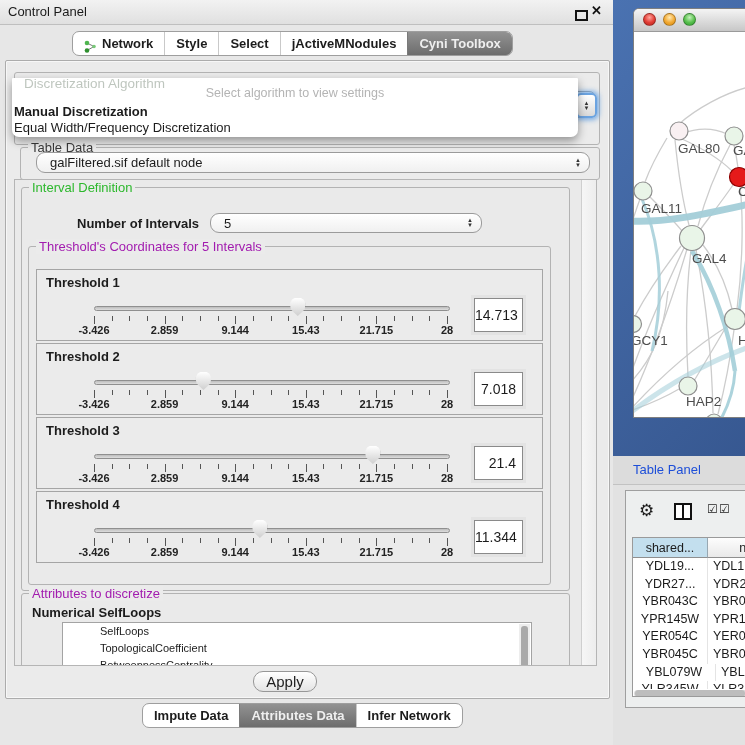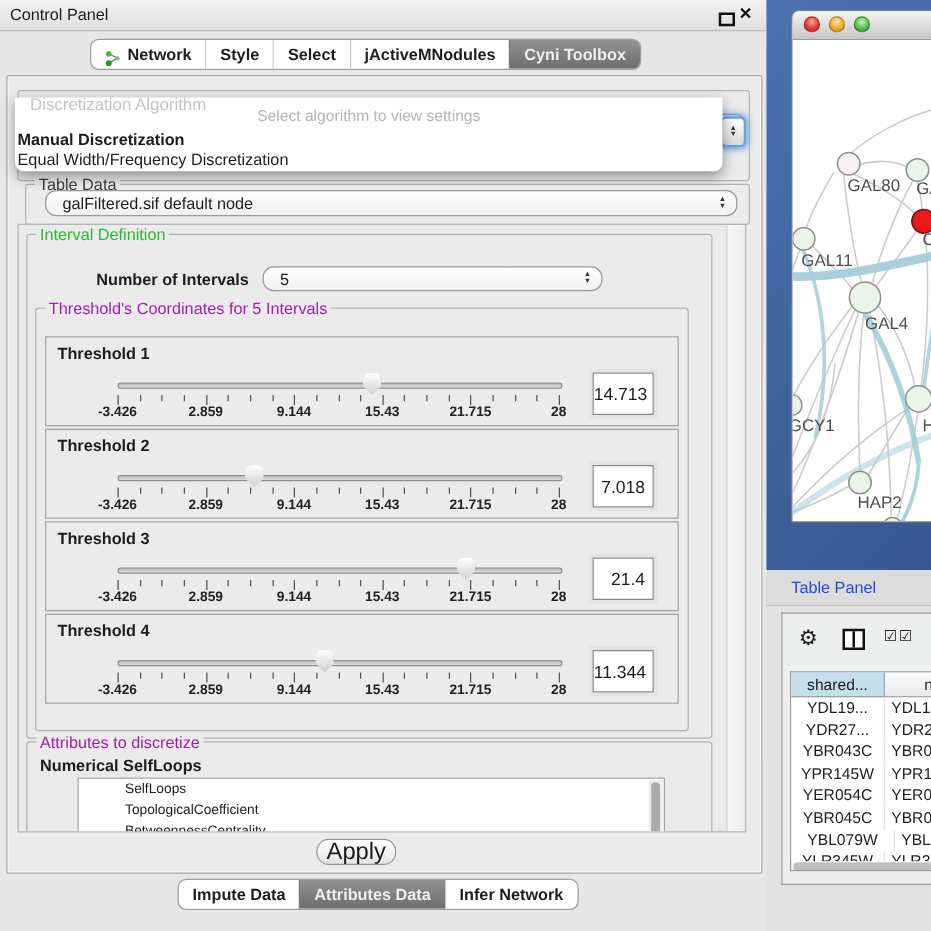--- a/index.html
+++ b/index.html
@@ -76,21 +76,21 @@
              border:1px solid #8a8a8a;box-sizing:border-box;font-size:14px;text-align:right;
              line-height:32px;padding-right:6px;box-shadow:0 0 0 3px #e3e3e3;}
 
   #attr-list{position:absolute;left:40px;top:28px;width:470px;height:62px;background:#fff;
              border:1px solid #a3a3a3;box-sizing:border-box;overflow:hidden;}
   .attr-item{font-size:11px;line-height:17px;padding-left:37px;white-space:nowrap;}
   #list-sb{position:absolute;right:1px;top:1px;width:11px;bottom:1px;background:#ededed;}
   #list-sb .th{position:absolute;left:2px;top:2px;width:7px;height:42px;background:#a9a9a9;border-radius:3px;}
 
   #apply-btn{left:253px;top:671px;width:64px;height:21px;border:1px solid #979797;border-radius:10px;
-             background:linear-gradient(#ffffff,#e4e4e4);font-size:19px;text-align:center;
+             background:linear-gradient(#ffffff,#e4e4e4);font-size:15px;text-align:center;
              line-height:20px;box-sizing:border-box;}
 
   
   #right-region{left:613px;top:0;width:132px;height:745px;overflow:hidden;background:#e2e2e2;}
   #desktop-blue{position:absolute;left:0;top:0;width:132px;height:456px;
                 background:linear-gradient(135deg,#4a72b1,#375891);}
   #net-window{position:absolute;left:20px;top:8px;width:118px;height:410px;background:#fff;
               border:1px solid #7f7f7f;border-radius:6px 0 0 0;overflow:hidden;box-sizing:border-box;}
   #net-titlebar{position:absolute;left:0;top:0;right:0;height:22px;
                 background:linear-gradient(#f4f4f4,#c7c7c7);border-bottom:1px solid #9a9a9a;}

